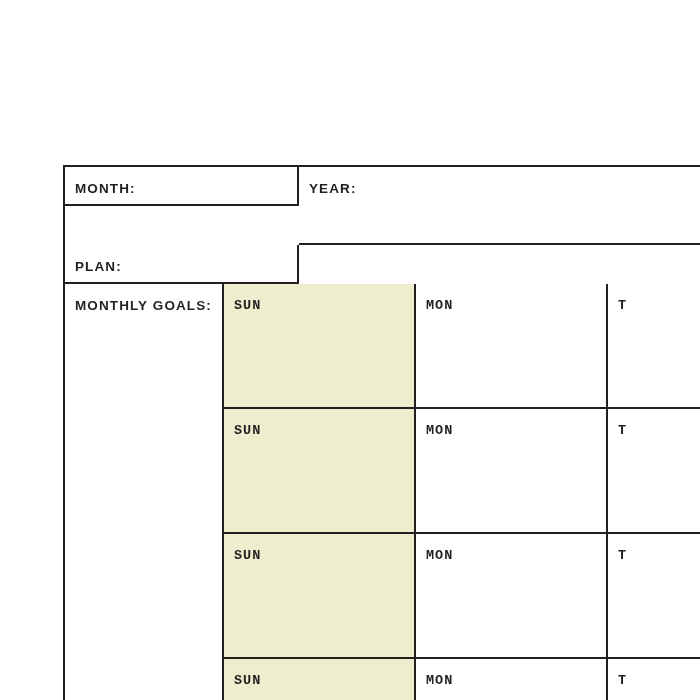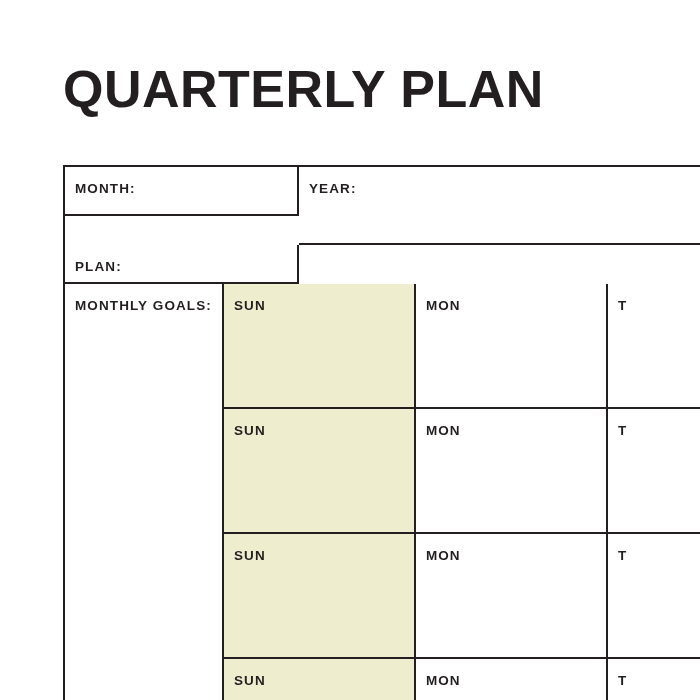--- a/index.html
+++ b/index.html
@@ -65,24 +65,24 @@
     letter-spacing: 1.1px;
     color: #231f20;
     white-space: nowrap;
   }
 
   
   .col-left   { width: 234px; }
   .col-right  { width: 404px; }
 
   
-  .col-day    { width: 192px; }
+  .col-day    { width: 192px; font-family: Liberation Mono, monospace; }
 
   
-  .h-month    { height: 49px; }
+  .h-month    { height: 39px; }
   .h-year     { height: 39px; }
   .h-week     { height: 125px; }
 
   .sun {
     background: #eeeece;
   }
 
   
   .body-wrap {
     display: flex;
@@ -99,21 +99,20 @@
   .weeks {
     display: flex;
     flex-direction: column;
   }
 </style>
 </head>
 <body>
 
 <div class="page">
 
-  <div class="title">QUARTERLY PLAN</div>
 
   <div class="grid">
 
     <div class="row">
       <div class="cell col-left h-month">
         <span class="cell-label">MONTH:</span>
       </div>
       <div class="cell col-right h-month" style="height:78px;">
         <span class="cell-label">YEAR:</span>
       </div>

